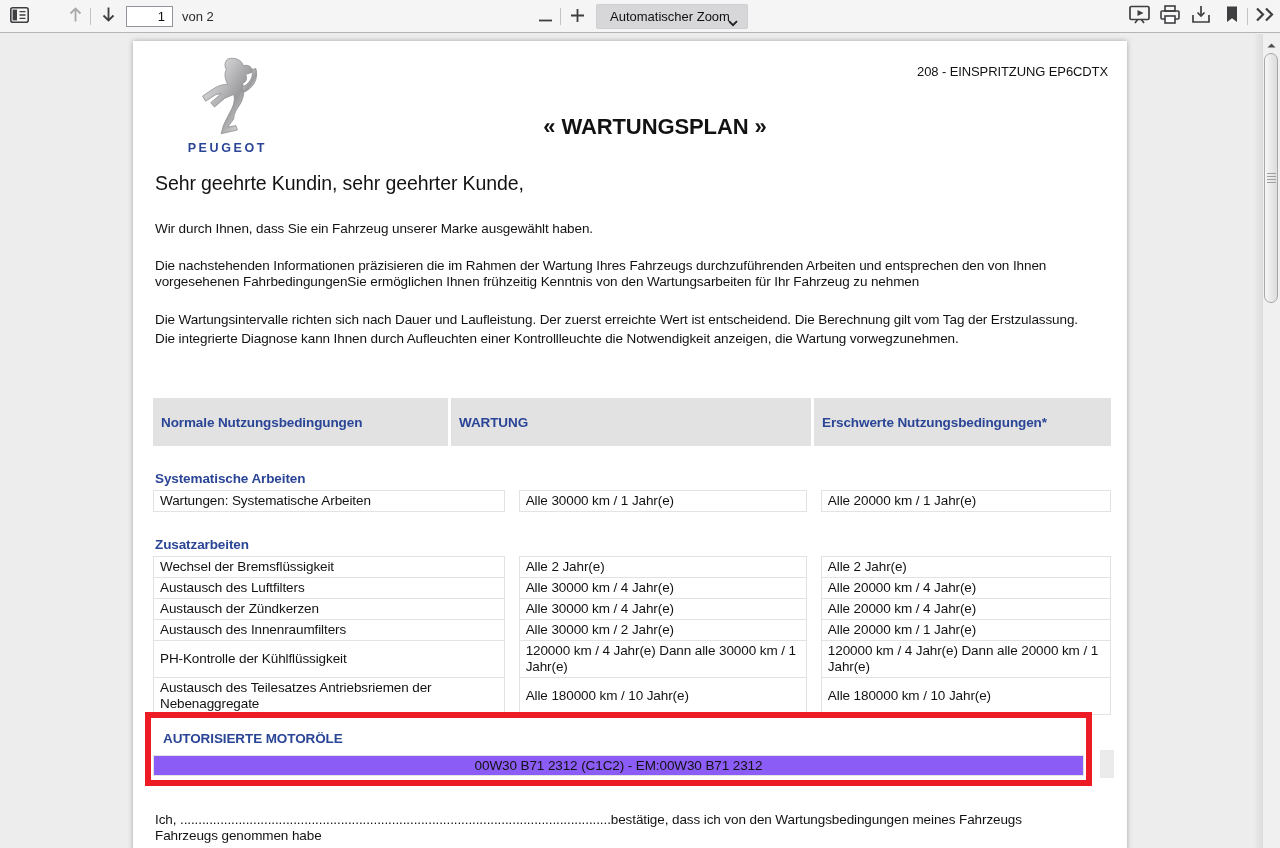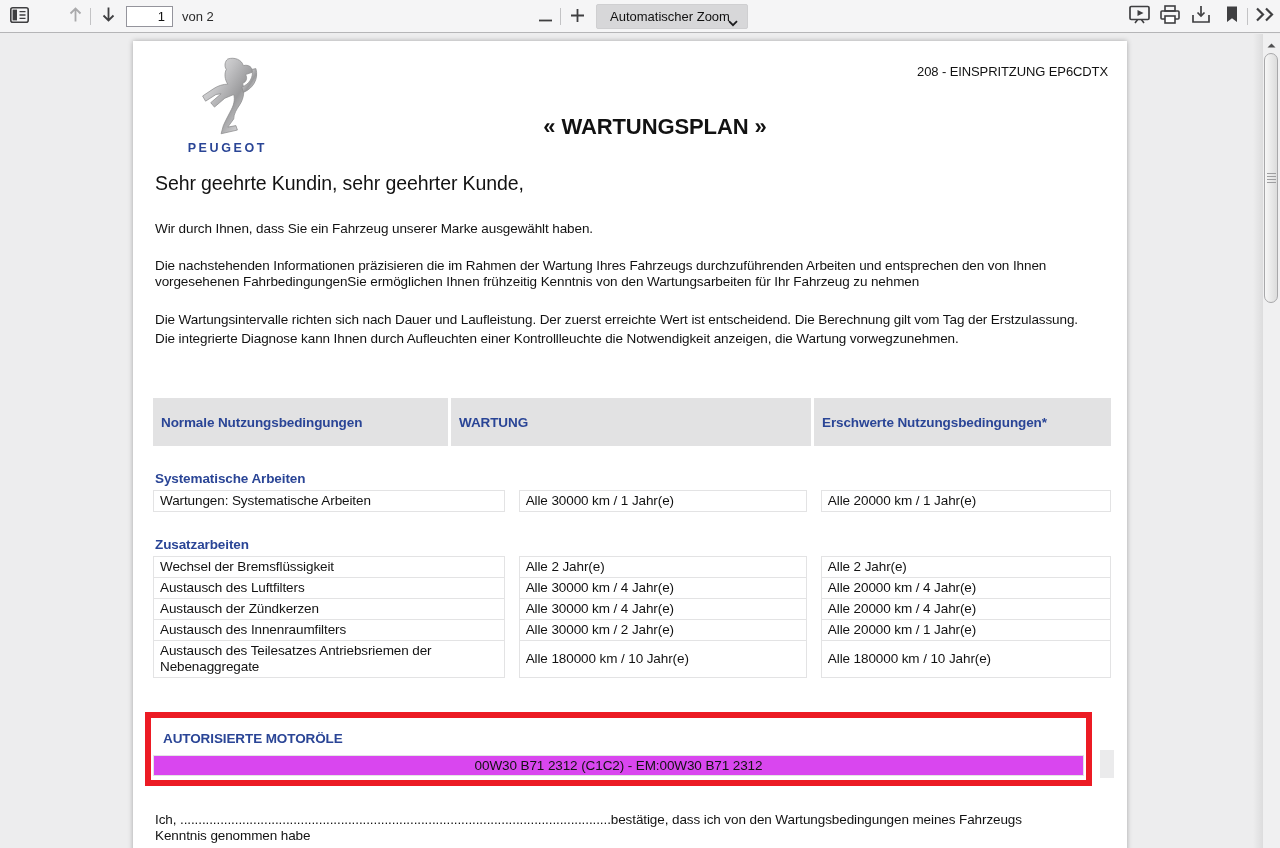--- a/index.html
+++ b/index.html
@@ -43,21 +43,21 @@
   .c0{width:360px}.c1{width:295px}.c2{width:297px}
   .section-title{color:#2a4596;font-weight:bold;margin-top:25px;margin-bottom:5px;padding-left:2px}
   .trow{display:flex;gap:14px}
   .trow:not(:first-child){margin-top:-1px}
   .tcell{background:#fff;border:1px solid #e3e3e4;padding:2px 6px;display:flex;align-items:center;line-height:16px;min-height:21px}
 
   
   .row-ext{position:absolute;left:967px;top:709px;width:14px;height:28px;background:#ebebec;z-index:1}
   .red-box{position:absolute;left:12px;top:671px;width:947px;height:74px;border:6px solid #ec1b24;background:#fff;z-index:2}
   .oil-title{color:#2a4596;font-weight:bold;margin:13px 0 0 12px}
-  .oil-row{position:absolute;left:2px;right:2px;top:37px;height:21px;background:#d946ef;border:1px solid #e3e3e4;text-align:center;line-height:19px}
+  .oil-row{position:absolute;left:2px;right:2px;top:37px;height:21px;background:#8b5cf6;border:1px solid #e3e3e4;text-align:center;line-height:19px}
 
   .footer{position:absolute;left:22px;top:771px;width:980px;line-height:16px}
   .footer div{white-space:nowrap;overflow:hidden}
 </style>
 </head>
 <body>
 
 <div class="toolbar">
   <div class="tb-btn" style="left:5px">
     <span>
@@ -218,36 +218,41 @@
             <div class="tcell c0">Austausch der Zündkerzen</div>
             <div class="tcell c1">Alle 30000 km / 4 Jahr(e)</div>
             <div class="tcell c2">Alle 20000 km / 4 Jahr(e)</div>
           </div>
           <div class="trow">
             <div class="tcell c0">Austausch des Innenraumfilters</div>
             <div class="tcell c1">Alle 30000 km / 2 Jahr(e)</div>
             <div class="tcell c2">Alle 20000 km / 1 Jahr(e)</div>
           </div>
           <div class="trow">
+            <div class="tcell c0">PH-Kontrolle der Kühlflüssigkeit</div>
+            <div class="tcell c1">120000 km / 4 Jahr(e) Dann alle 30000 km / 1 Jahr(e)</div>
+            <div class="tcell c2">120000 km / 4 Jahr(e) Dann alle 20000 km / 1 Jahr(e)</div>
+          </div>
+          <div class="trow">
             <div class="tcell c0">Austausch des Teilesatzes Antriebsriemen der Nebenaggregate</div>
             <div class="tcell c1">Alle 180000 km / 10 Jahr(e)</div>
             <div class="tcell c2">Alle 180000 km / 10 Jahr(e)</div>
           </div>
         </div>
     </div>
 
     <div class="row-ext"></div>
     <div class="red-box">
       <div class="oil-title">AUTORISIERTE MOTORÖLE</div>
       <div class="oil-row">00W30 B71 2312 (C1C2) - EM:00W30 B71 2312</div>
     </div>
 
     <div class="footer">
       <div>Ich,  ......................................................................................................................bestätige, dass ich von den Wartungsbedingungen meines Fahrzeugs</div>
-      <div>Kenntnis genommen habe</div>
+      <div>Fahrzeugs genommen habe</div>
     </div>
 
   </div>
 </div>
 
 <div class="viewer-shade"></div>
 
 <div class="scrollbar">
   <div class="sb-up">
     <span>

